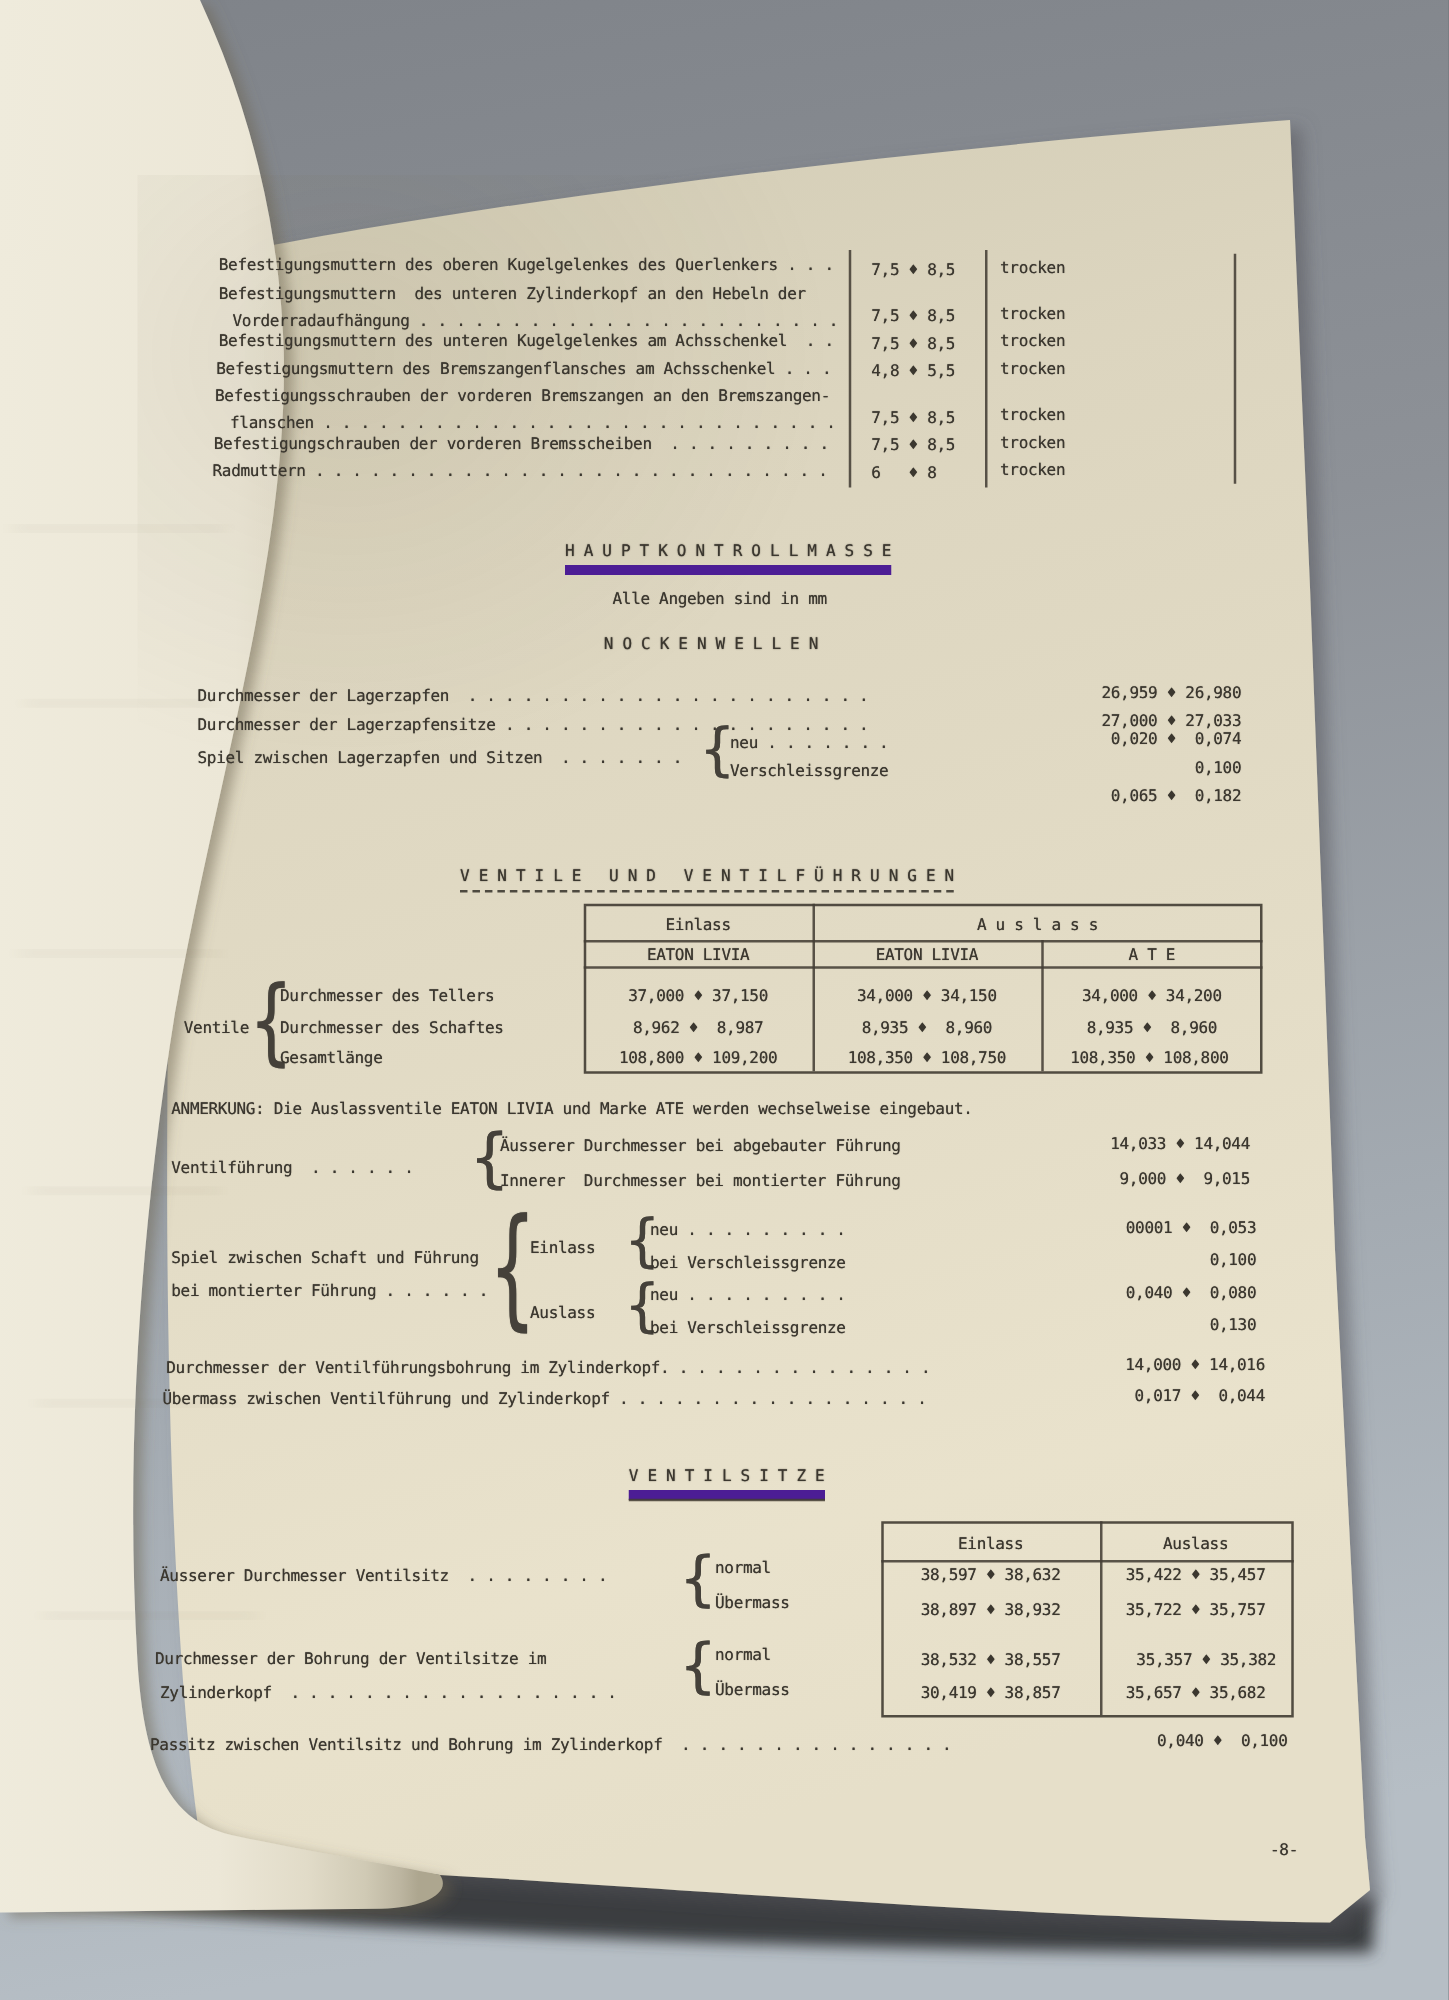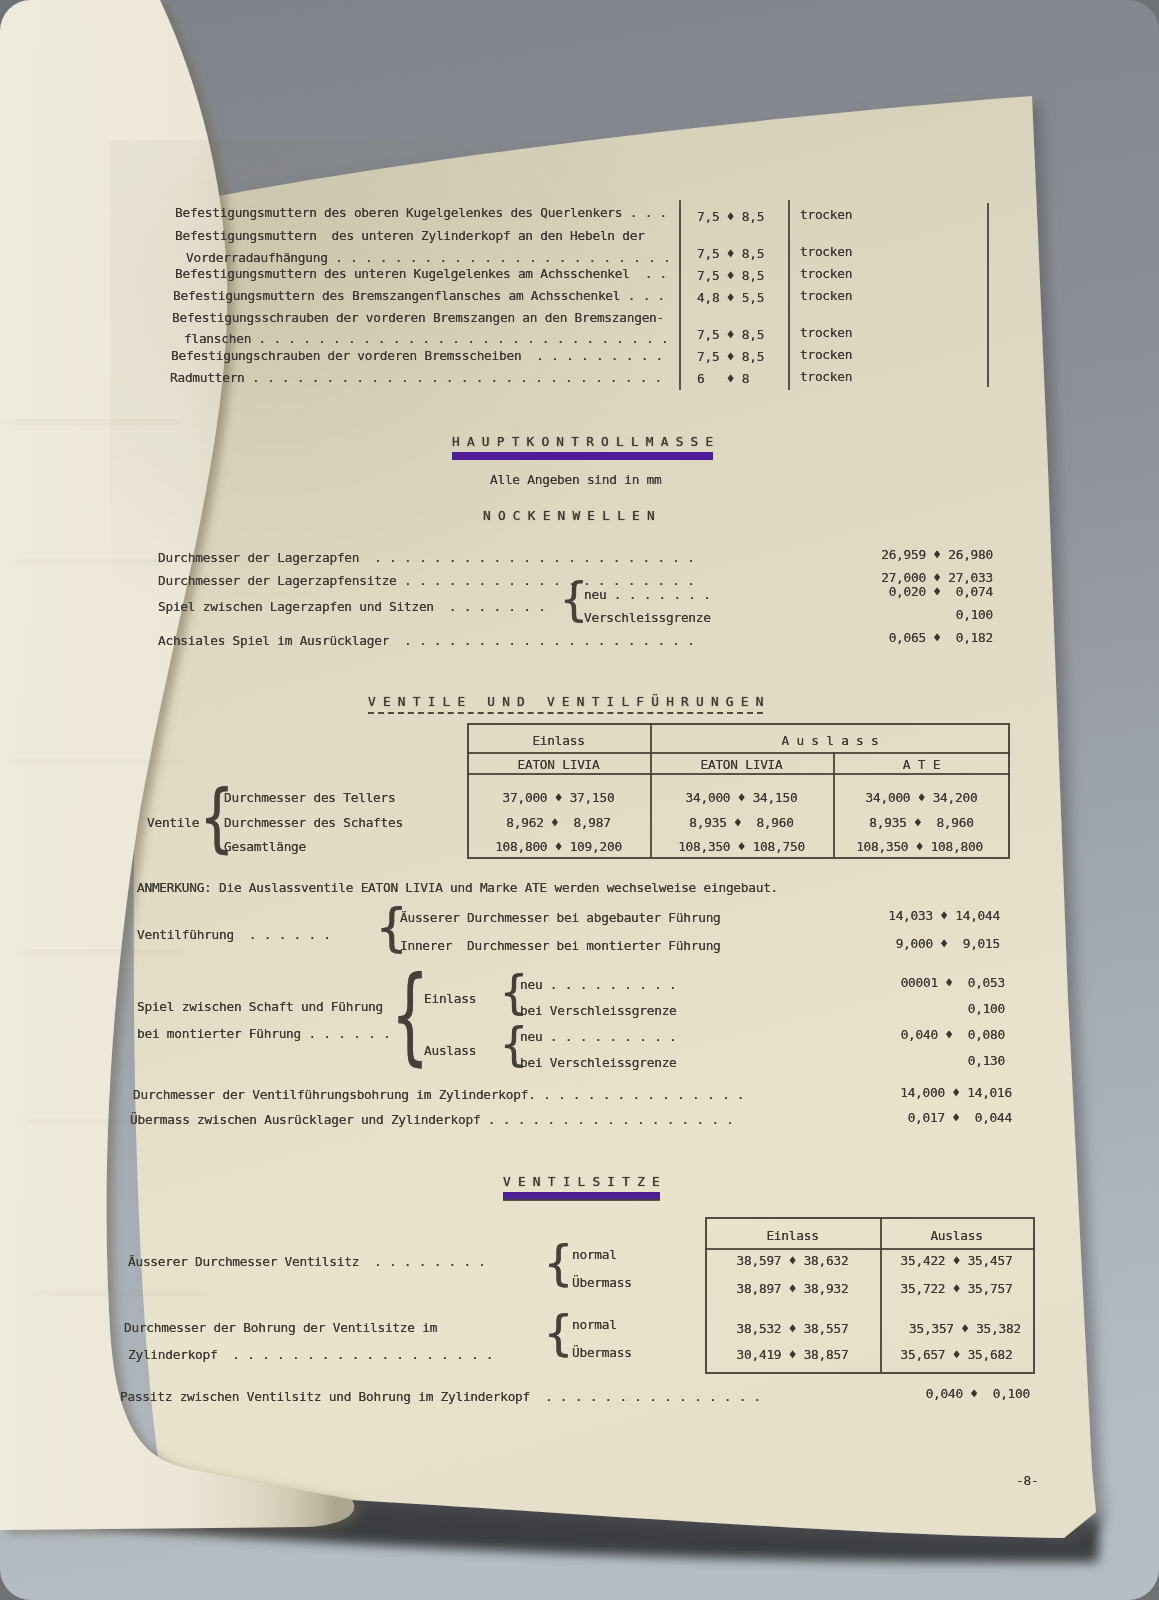--- a/index.html
+++ b/index.html
@@ -1,16 +1,16 @@
 <!DOCTYPE html>
 <html><head>
 <meta charset="utf-8">
 <style>
   html,body{margin:0;padding:0;background:#6e7175;}
-  .photo{position:relative;width:1159px;height:1600px;overflow:hidden;font-family:"DejaVu Sans Mono",monospace;border-radius:31px;}
+  .photo{position:relative;width:1159px;height:1600px;overflow:hidden;font-family:"DejaVu Sans Mono",monospace;}
   .photo svg{position:absolute;left:0;top:0;}
   .content{position:absolute;left:0;top:0;width:1159px;height:1600px;}
   .t,.tr,.tc{position:absolute;font:12.8px "DejaVu Sans Mono",monospace;letter-spacing:-0.25px;
      color:#3b372f;white-space:pre;text-shadow:0 0 .6px rgba(59,55,47,.85);}
   .tr{text-align:right;}
   .tc{text-align:center;}
   .h{text-shadow:0 0 1px rgba(50,46,38,.9);}
   .u{border-bottom:8px solid #4c1d95;padding-bottom:3px;}
   .ud{border-bottom:2px dashed #4e4a40;padding-bottom:3px;}
   .vline,.hline{position:absolute;background:#443f35;opacity:.88;}
@@ -119,21 +119,20 @@
     <span class="t" style="left:158px;top:550px">Durchmesser der Lagerzapfen  . . . . . . . . . . . . . . . . . . . . . .</span>
     <span class="tr" style="right:166px;top:547px">26,959 ♦ 26,980</span>
     <span class="t" style="left:158px;top:573px">Durchmesser der Lagerzapfensitze . . . . . . . . . . . . . . . . . . . .</span>
     <span class="tr" style="right:166px;top:570px">27,000 ♦ 27,033</span>
     <span class="t" style="left:158px;top:599px">Spiel zwischen Lagerzapfen und Sitzen  . . . . . . .</span>
     <span class="brace" style="left:560px;top:576px;font-size:46px">{</span>
     <span class="t" style="left:584px;top:587px">neu . . . . . . .</span>
     <span class="tr" style="right:166px;top:584px">0,020 ♦  0,074</span>
     <span class="t" style="left:584px;top:610px">Verschleissgrenze</span>
     <span class="tr" style="right:166px;top:607px">0,100</span>
-    <span class="t" style="left:158px;top:633px">Achsiales Spiel im Ausrücklager  . . . . . . . . . . . . . . . . . . . .</span>
     <span class="tr" style="right:166px;top:630px">0,065 ♦  0,182</span>
 
     <span class="t h ud" style="left:368px;top:694px">V E N T I L E   U N D   V E N T I L F Ü H R U N G E N</span>
 
     <div class="box" style="left:467px;top:723px;width:539px;height:132px"></div>
     <div class="hline" style="left:467px;top:752px;width:543px;height:2px"></div>
     <div class="hline" style="left:467px;top:773px;width:543px;height:2px"></div>
     <div class="vline" style="left:650px;top:723px;width:2px;height:134px"></div>
     <div class="vline" style="left:833px;top:752px;width:2px;height:105px"></div>
 
@@ -179,21 +178,21 @@
     <span class="tr" style="right:154px;top:975px">00001 ♦  0,053</span>
     <span class="t" style="left:520px;top:1003px">bei Verschleissgrenze</span>
     <span class="tr" style="right:154px;top:1001px">0,100</span>
     <span class="t" style="left:520px;top:1029px">neu . . . . . . . . .</span>
     <span class="tr" style="right:154px;top:1027px">0,040 ♦  0,080</span>
     <span class="t" style="left:520px;top:1055px">bei Verschleissgrenze</span>
     <span class="tr" style="right:154px;top:1053px">0,130</span>
 
     <span class="t" style="left:133px;top:1087px">Durchmesser der Ventilführungsbohrung im Zylinderkopf. . . . . . . . . . . . . . .</span>
     <span class="tr" style="right:147px;top:1085px">14,000 ♦ 14,016</span>
-    <span class="t" style="left:130px;top:1112px">Übermass zwischen Ausrücklager und Zylinderkopf . . . . . . . . . . . . . . . . .</span>
+    <span class="t" style="left:130px;top:1112px">Übermass zwischen Ventilführung und Zylinderkopf . . . . . . . . . . . . . . . . .</span>
     <span class="tr" style="right:147px;top:1110px">0,017 ♦  0,044</span>
 
     <span class="t h u" style="left:503px;top:1174px">V E N T I L S I T Z E</span>
     <div class="hline" style="left:503px;top:1199px;width:157px;height:1.5px"></div>
 
     <div class="box" style="left:705px;top:1217px;width:326px;height:153px"></div>
     <div class="hline" style="left:705px;top:1248px;width:330px;height:2px"></div>
     <div class="vline" style="left:880px;top:1217px;width:2px;height:155px"></div>
     <span class="tc" style="left:705px;width:175px;top:1228px">Einlass</span>
     <span class="tc" style="left:880px;width:153px;top:1228px">Auslass</span>

